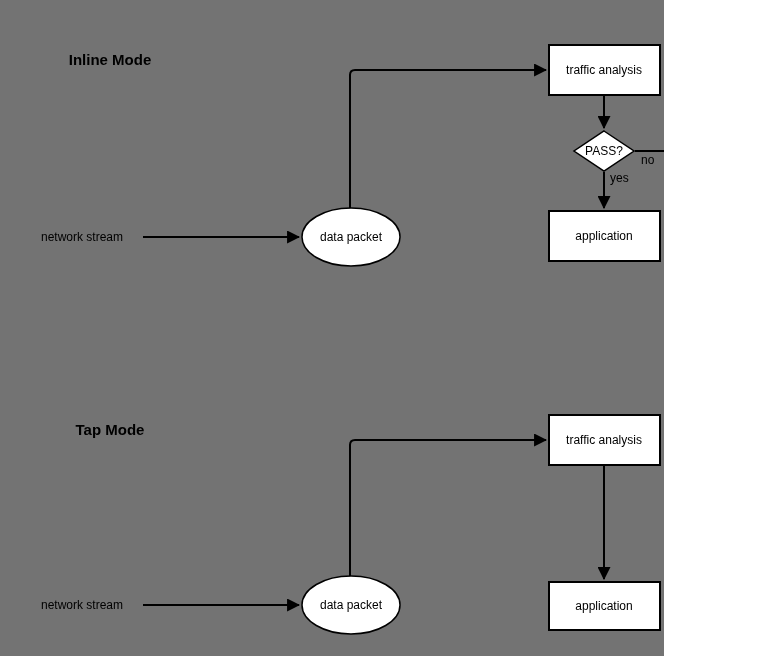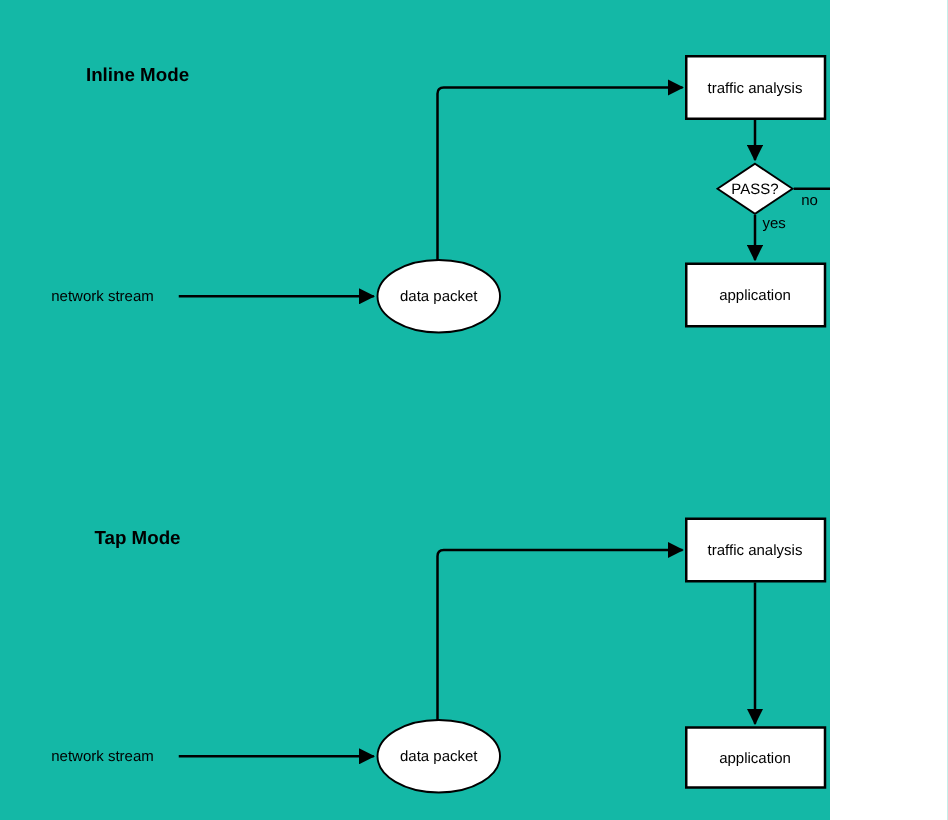--- a/index.html
+++ b/index.html
@@ -4,21 +4,21 @@
 <style>
   html, body {
     margin: 0;
     padding: 0;
     background: #ffffff;
   }
   .canvas {
     position: relative;
     width: 664px;
     height: 656px;
-    background: #14b8a6;
+    background: #737373;
     font-family: "Liberation Sans", sans-serif;
     overflow: hidden;
   }
   svg text {
     font-family: "Liberation Sans", sans-serif;
     font-size: 12px;
     fill: #000000;
   }
   svg text.section-title {
     font-size: 15px;

